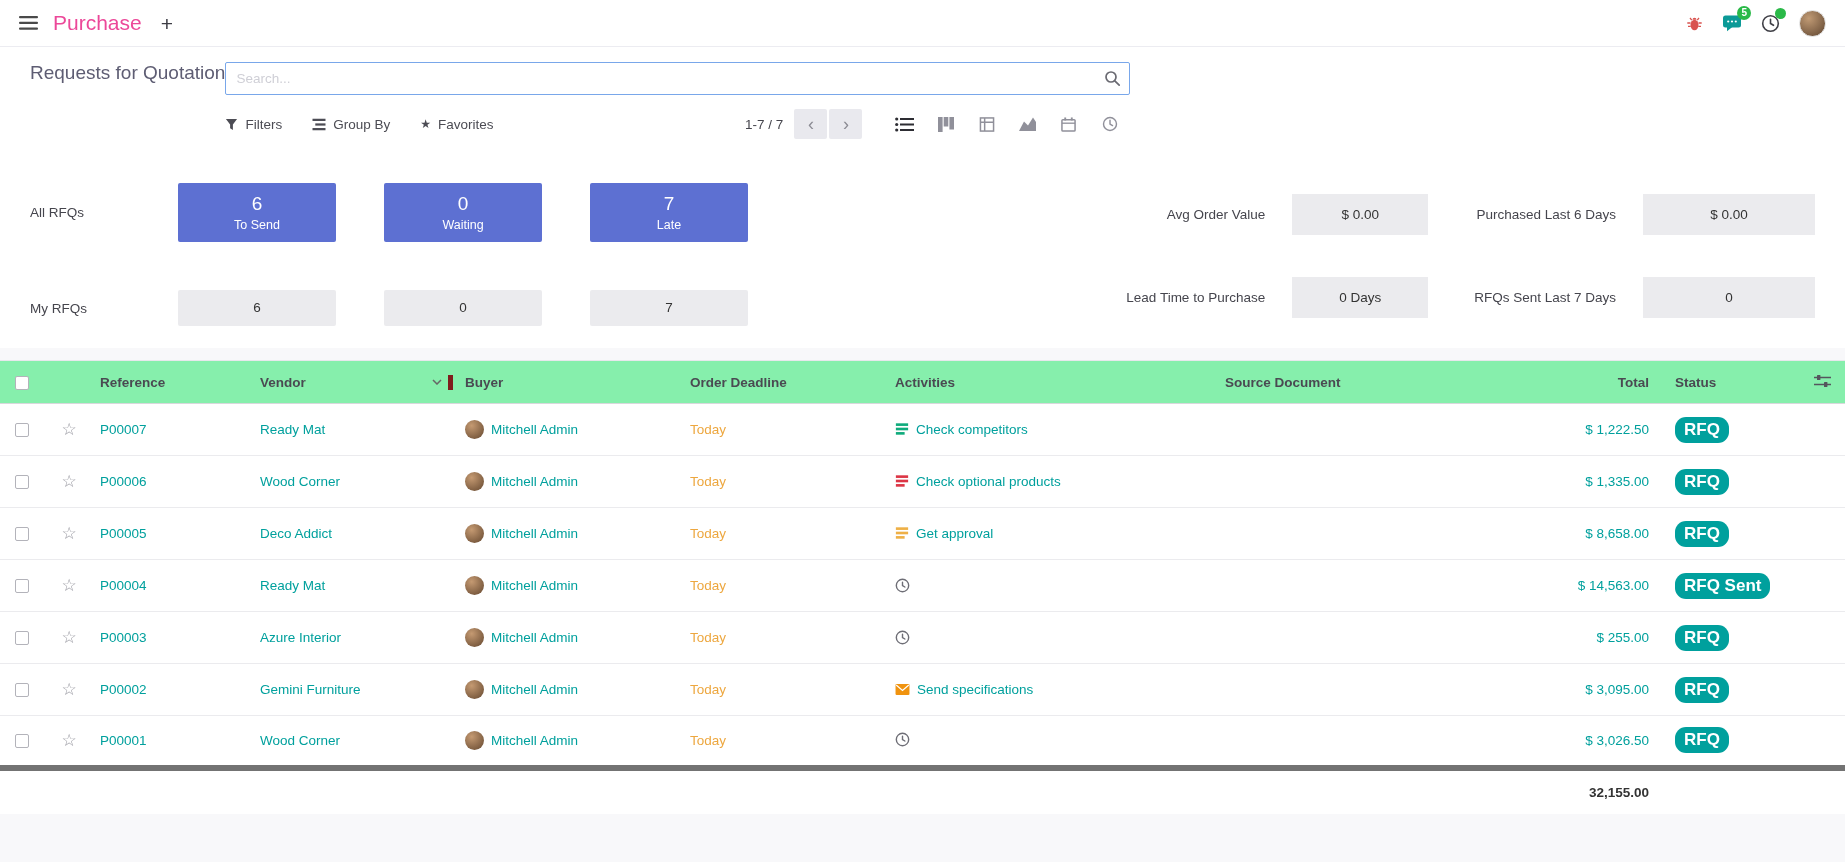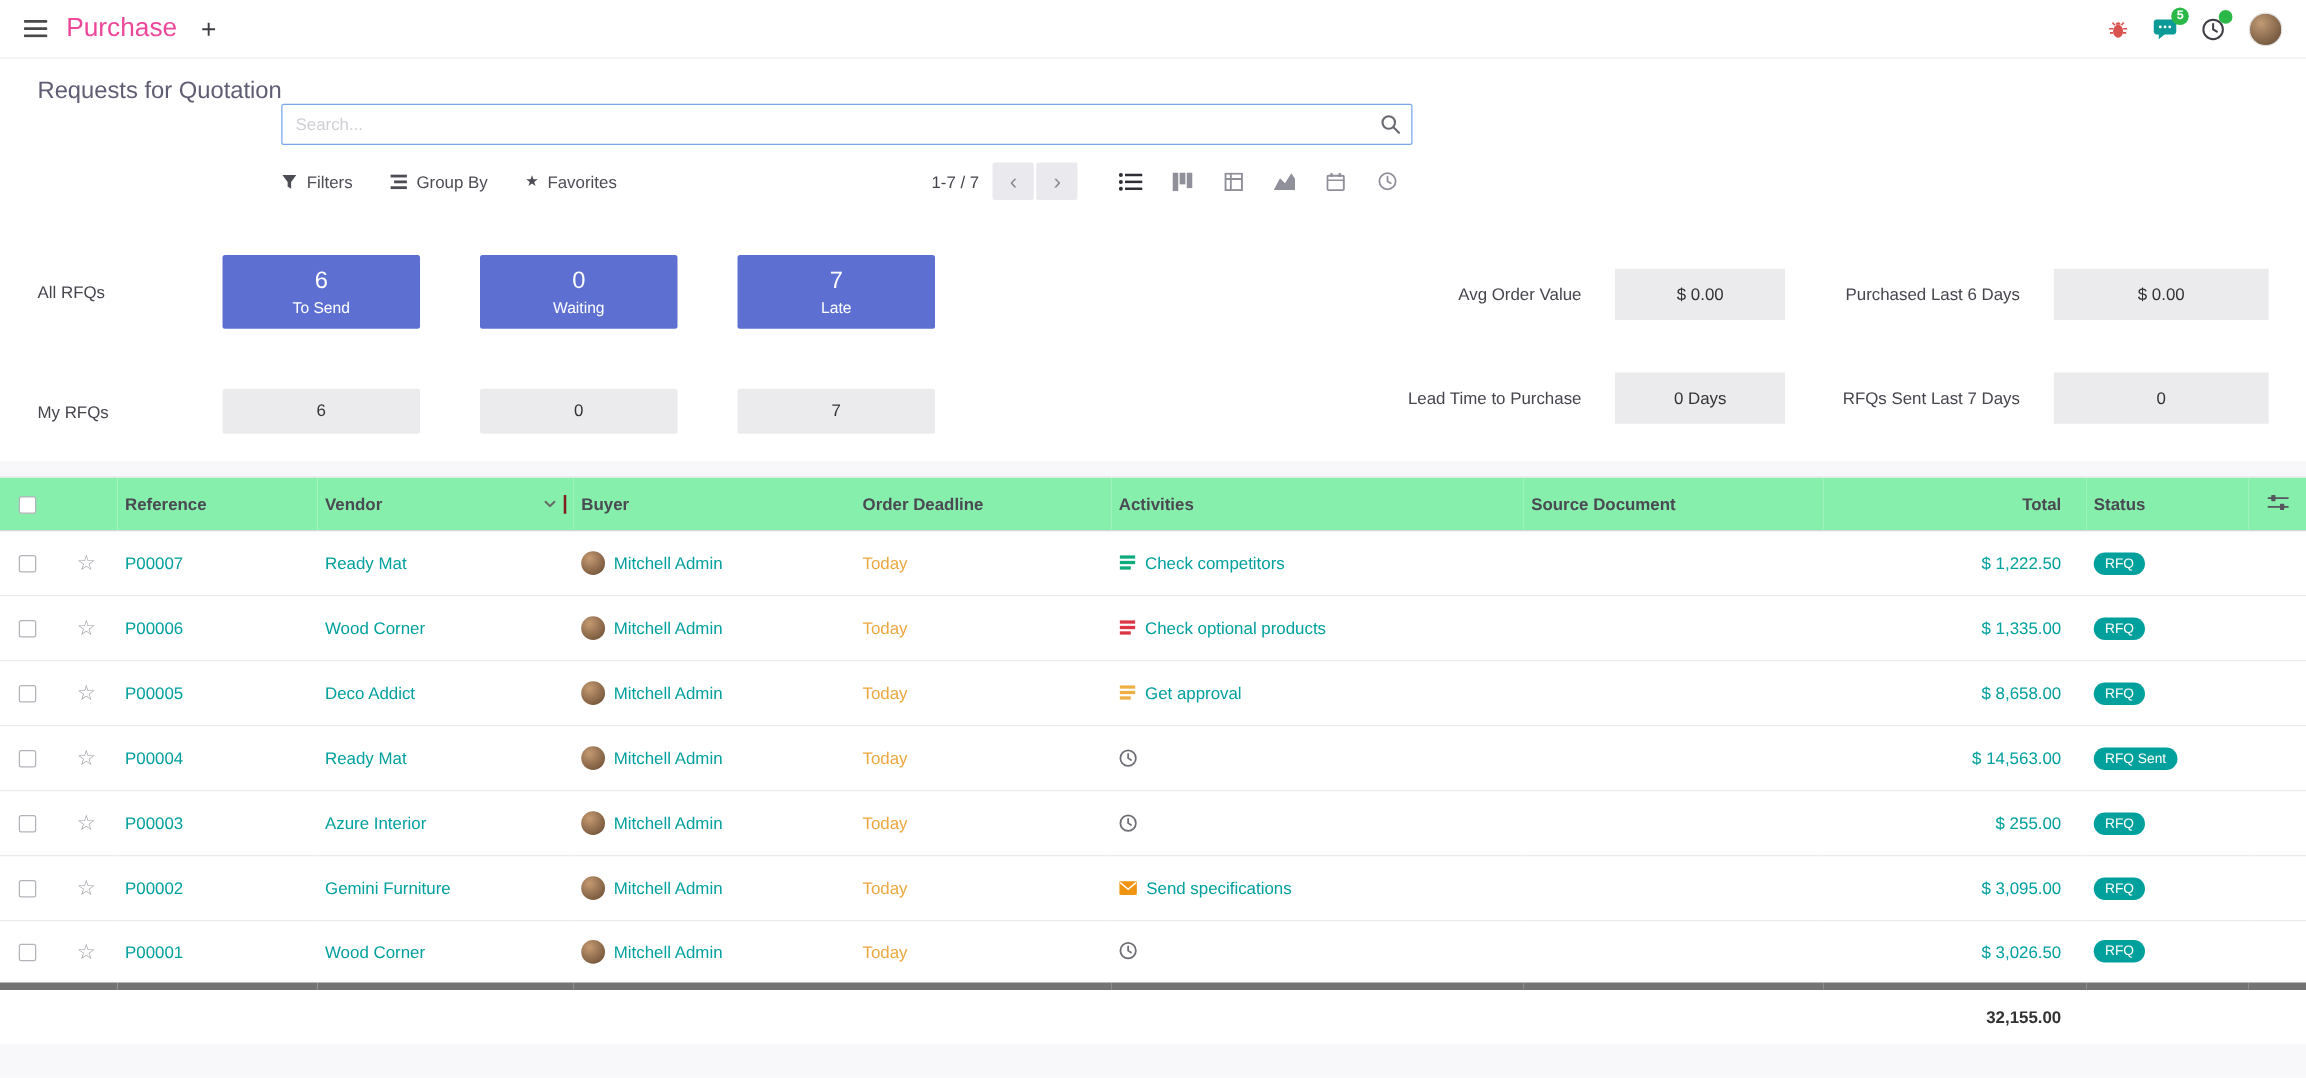--- a/index.html
+++ b/index.html
@@ -48,21 +48,21 @@
     background: var(--primary, #6f5cc3); color: #fff; border: none; border-radius: 3px;
     font-family: inherit; font-size: 12px; font-weight: bold; letter-spacing: .4px;
     padding: 0 17px; height: 37px; cursor: pointer;
     box-shadow: 0 1px 2px rgba(0,0,0,.15);
   }
   .btn-download {
     width: 46px; height: 37px; background: #e4e5ea; border: none; border-radius: 3px;
     display: flex; align-items: center; justify-content: center; cursor: pointer;
     box-shadow: 0 1px 2px rgba(0,0,0,.1);
   }
-  .cp-right { width: 905px; display: flex; flex-direction: column; gap: 14px; margin-top: 21px; }
+  .cp-right { width: 905px; display: flex; flex-direction: column; gap: 14px; }
   .search-box { position: relative; height: 33px; }
   .search-input {
     width: 100%; height: 100%; border: 1px solid #79a7ea; border-radius: 2px;
     padding: 0 32px 0 10px; font-family: inherit; font-size: 13.5px; color: #333; outline: none;
   }
   .search-input::placeholder { color: #cfcfd6; }
   .search-icon { position: absolute; right: 9px; top: 8px; }
   .cp-row2 { display: flex; align-items: center; color: #4c4c54; }
   .cp-text-btn { display: flex; align-items: center; gap: 7px; margin-right: 30px; font-size: 13.5px; cursor: pointer; white-space: nowrap; }
   .fav-star { font-size: 12px; color: #4c4c54; }
@@ -115,24 +115,24 @@
   .deadline { color: var(--warning, #eda73f); }
   .avatar-sm {
     display: inline-block; width: 19px; height: 19px; border-radius: 50%;
     background: radial-gradient(circle at 35% 30%, #c59a72, #63462e);
     vertical-align: -5px; margin-right: 7px;
   }
   .activity-icon { display: inline-flex; vertical-align: -2px; margin-right: 7px; }
   th.c-total, td.c-total { text-align: right; padding-right: 20px; }
   .status-badge {
     display: inline-block; background: var(--badge, #00a09d); color: #fff;
-    font-size: 11px; font-weight: normal; padding: 3px 9px; border-radius: 11px; white-space: nowrap;
+    font-size: 17px; font-weight: bold; padding: 3px 9px; border-radius: 11px; white-space: nowrap;
   }
   .c-gear { text-align: center !important; }
-  .vendor-head { display: flex; align-items: center; justify-content: space-between; border-right: 2px solid #7f1d1d; padding-right: 6px; }
+  .vendor-head { display: flex; align-items: center; justify-content: space-between; border-right: 5px solid #7f1d1d; padding-right: 6px; }
   .page-bottom { height: 110px; background: #f8f8fa; }
 </style>
 </head>
 <body>
 
 <header class="topbar">
   <span class="icon-btn">
     <svg width="19" height="14" viewBox="0 0 19 14">
         <rect width="19" height="2.2" y="0" rx="1" fill="#4a4a4a"></rect>
         <rect width="19" height="2.2" y="5.8" rx="1" fill="#4a4a4a"></rect>

